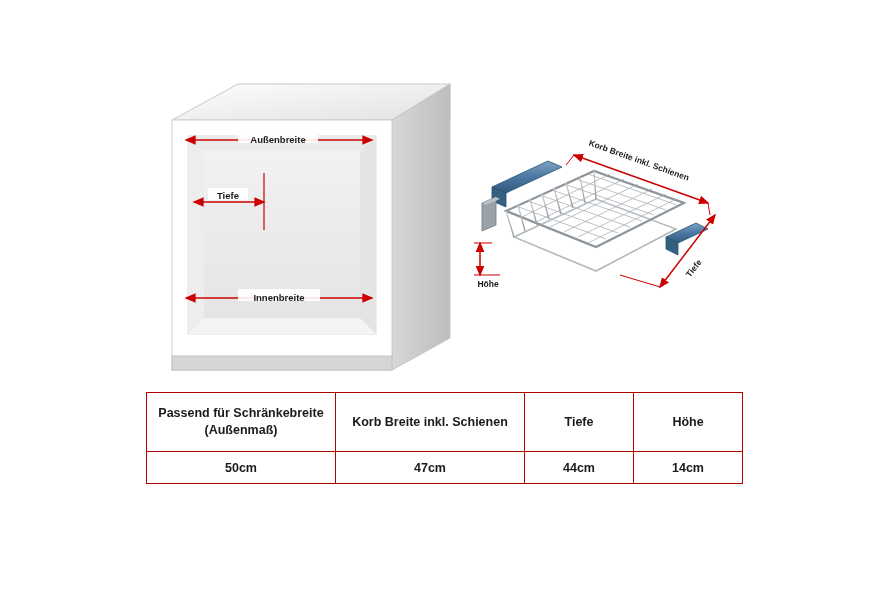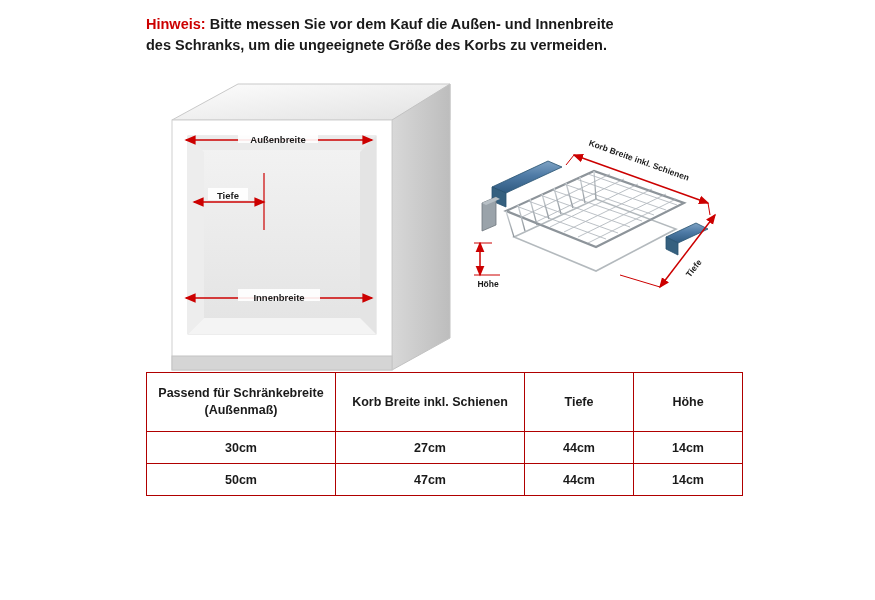--- a/index.html
+++ b/index.html
@@ -65,21 +65,21 @@
     font-size: 9.5px;
     font-weight: bold;
     fill: #1a1a1a;
     font-family: "Liberation Sans", sans-serif;
   }
 
   
   .table {
     position: absolute;
     left: 146px;
-    top: 372px;
+    top: 392px;
     width: 592px;
     border-collapse: collapse;
     table-layout: fixed;
   }
   .table td, .table th {
     border: 1px solid #b00000;
     text-align: center;
     vertical-align: middle;
     font-size: 12.5px;
     font-weight: bold;
@@ -97,24 +97,20 @@
   .col-a { width: 188px; }
   .col-b { width: 188px; }
   .col-c { width: 108px; }
   .col-d { width: 108px; }
 </style>
 </head>
 <body>
 
 <div class="page">
 
-  <div class="notice">
-    <span class="kw">Hinweis:</span><span> Bitte messen Sie vor dem Kauf die Außen- und Innenbreite</span><br>
-    <span>des Schranks, um die ungeeignete Größe des Korbs zu vermeiden.</span>
-  </div>
 
   <div class="cabinet-wrap">
     <svg width="300" height="300" viewBox="0 0 300 300" xmlns="http://www.w3.org/2000/svg">
       <defs>
         <marker id="arrR" markerWidth="7" markerHeight="7" refX="6" refY="3.5" orient="auto">
           <polygon points="0,0.6 7,3.5 0,6.4" fill="#cc0000"></polygon>
         </marker>
         <marker id="arrL" markerWidth="7" markerHeight="7" refX="1" refY="3.5" orient="auto">
           <polygon points="7,0.6 0,3.5 7,6.4" fill="#cc0000"></polygon>
         </marker>
@@ -274,26 +270,20 @@
           <div>Passend für Schränkebreite</div>
           <div>(Außenmaß)</div>
         </th>
         <th class="col-b">Korb Breite inkl. Schienen</th>
         <th class="col-c">Tiefe</th>
         <th class="col-d">Höhe</th>
       </tr>
     </thead>
     <tbody>
       <tr>
-        <td>30cm</td>
-        <td>27cm</td>
-        <td>44cm</td>
-        <td>14cm</td>
-      </tr>
-      <tr>
         <td>50cm</td>
         <td>47cm</td>
         <td>44cm</td>
         <td>14cm</td>
       </tr>
     </tbody>
   </table>
 
 </div>
 

